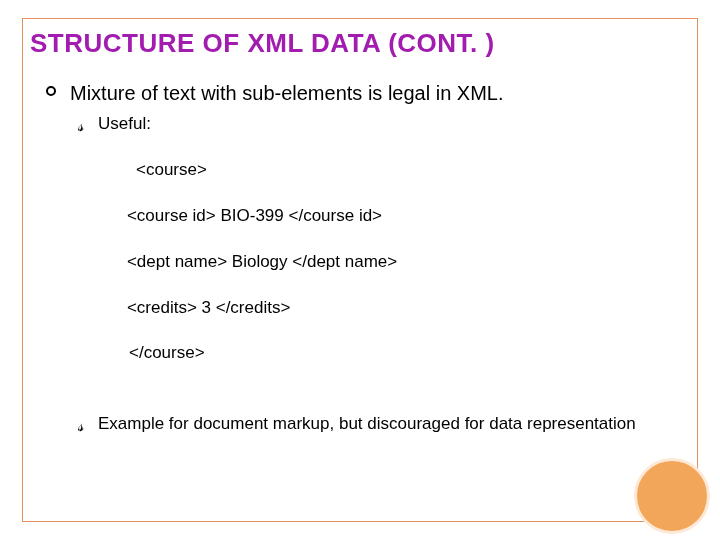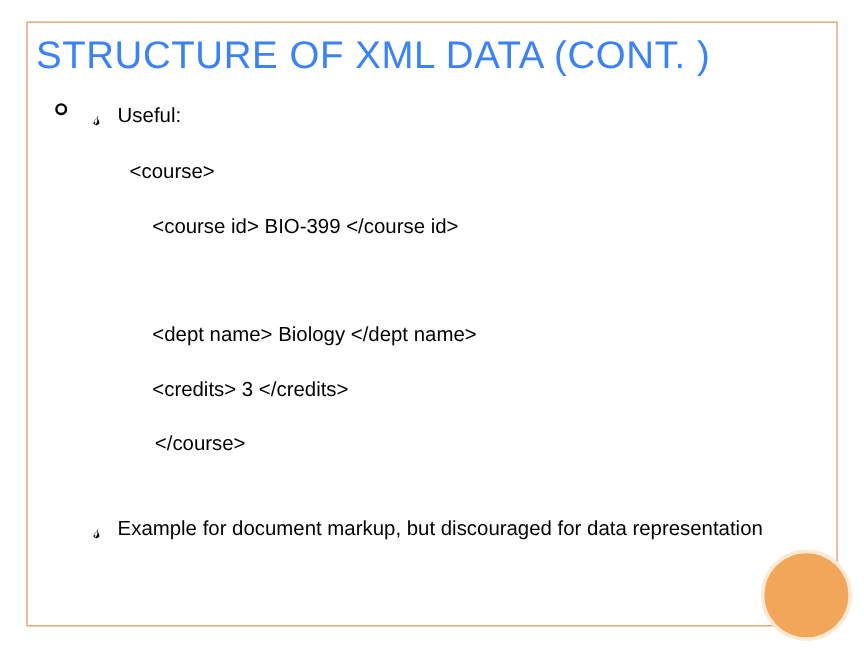--- a/index.html
+++ b/index.html
@@ -15,24 +15,24 @@
     left: 22px;
     top: 18px;
     right: 22px;
     bottom: 18px;
     border: 1px solid #e1915c;
   }
   .title {
     position: absolute;
     left: 30px;
     top: 28px;
-    font-size: 32px;
+    font-size: 26px;
     letter-spacing: 0.5px;
-    color: #3b82f6;
-    font-weight: 400;
+    color: #a21caf;
+    font-weight: 700;
   }
   .body {
     position: absolute;
     left: 70px;
     top: 80px;
     right: 40px;
     color: #000;
   }
   .lvl1 {
     position: relative;
@@ -89,33 +89,34 @@
 
 <div class="slide">
   <div class="inner"></div>
 
   <div class="title">STRUCTURE OF XML DATA (CONT. )</div>
 
   <div class="body">
 
     <div class="lvl1">
       <span class="bullet1"></span>
+      <span>Mixture of text with sub-elements is legal in XML.</span>
     </div>
 
     <div class="lvl2-wrap">
 
       <div class="lvl2">
         <span class="bullet2">𝓈</span>
         <span>Useful:</span>
       </div>
 
       <div class="code">
-<span style="display: block;">&lt;course&gt;</span>
+<span style="display: block; margin-left: 28px;">&lt;course&gt;</span>
 <span style="display: block;">    &lt;course id&gt; BIO-399 &lt;/course id&gt;</span>
-<span style="display: block; margin-top: 44px;">    &lt;dept name&gt; Biology &lt;/dept name&gt;</span>
+<span style="display: block;">    &lt;dept name&gt; Biology &lt;/dept name&gt;</span>
 <span style="display: block;">    &lt;credits&gt; 3 &lt;/credits&gt;</span>
 <span style="display: block; margin-left: 21px;">&lt;/course&gt;</span>
       </div>
 
       <div class="lvl2">
         <span class="bullet2">𝓈</span>
         <span>Example for document markup, but discouraged for data representation</span>
       </div>
 
     </div>

